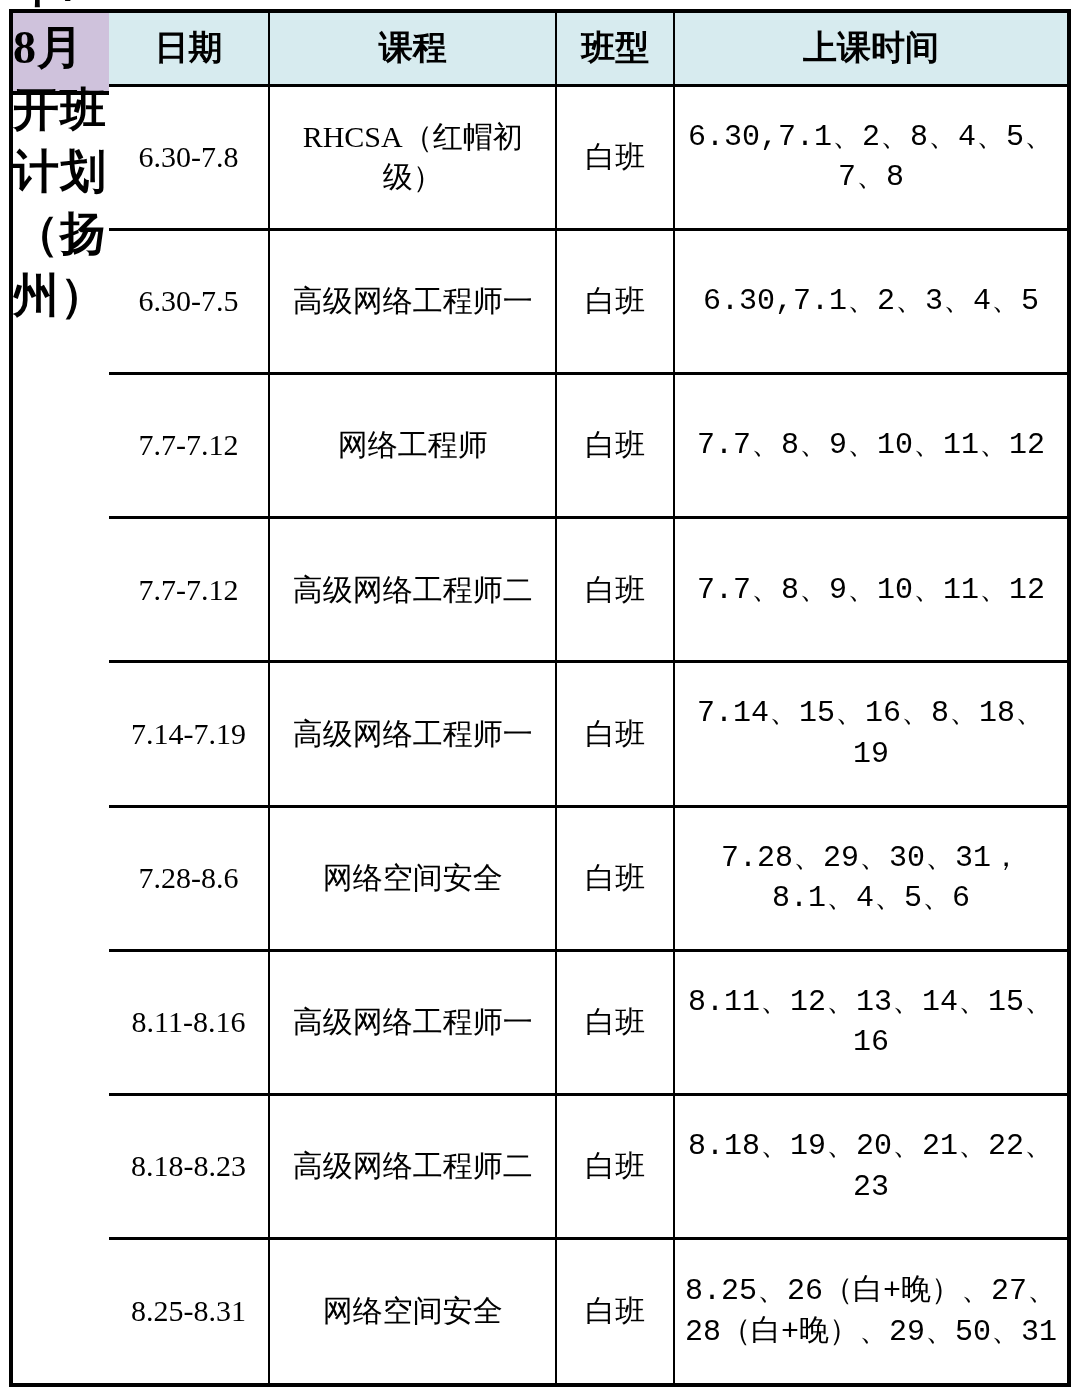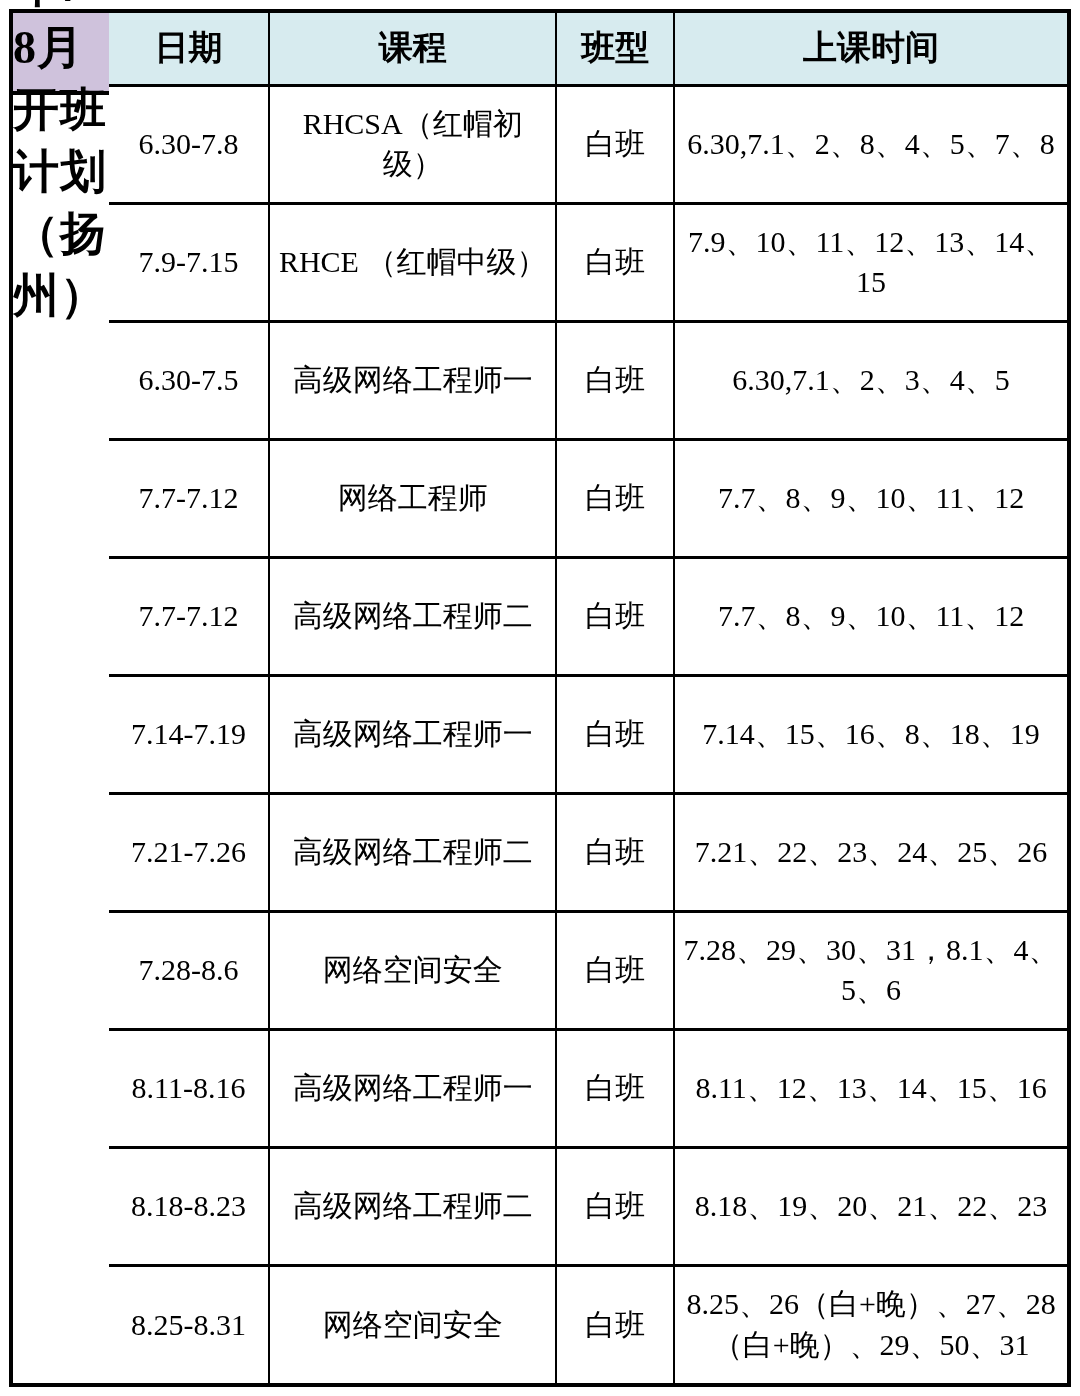--- a/index.html
+++ b/index.html
@@ -53,21 +53,21 @@
     border-right: 2px solid var(--border-c);
     border-top: 3px solid var(--border-c);
     border-bottom: 3px solid var(--border-c);
     text-align: center;
     vertical-align: middle;
     padding: 2px 8px;
   }
   table.schedule th:first-child,
   table.schedule td:first-child { border-left: none; }
   table.schedule th:last-child,
-  table.schedule td:last-child { border-right: none; }
+  table.schedule td:last-child { border-right: none; font-family: Liberation Mono, monospace; }
   table.schedule thead th {
     background: var(--header-bg);
     height: 72px;
     font-size: 34px;
     font-weight: bold;
     border-top: none;
     margin-left: 16px;
   }
   table.schedule tbody tr { height: 101px; }
   table.schedule tbody td {
@@ -104,26 +104,20 @@
         </tr>
       </thead>
       <tbody id="rows">
   <tr>
     <td>6.30-7.8</td>
     <td>RHCSA（红帽初级）</td>
     <td>白班</td>
     <td>6.30,7.1、2、8、4、5、7、8</td>
   </tr>
 
-  <tr>
-    <td>7.9-7.15</td>
-    <td>RHCE （红帽中级）</td>
-    <td>白班</td>
-    <td>7.9、10、11、12、13、14、15</td>
-  </tr>
 
   <tr>
     <td>6.30-7.5</td>
     <td>高级网络工程师一</td>
     <td>白班</td>
     <td>6.30,7.1、2、3、4、5</td>
   </tr>
 
   <tr>
     <td>7.7-7.12</td>
@@ -139,26 +133,20 @@
     <td>7.7、8、9、10、11、12</td>
   </tr>
 
   <tr>
     <td>7.14-7.19</td>
     <td>高级网络工程师一</td>
     <td>白班</td>
     <td>7.14、15、16、8、18、19</td>
   </tr>
 
-  <tr>
-    <td>7.21-7.26</td>
-    <td>高级网络工程师二</td>
-    <td>白班</td>
-    <td>7.21、22、23、24、25、26</td>
-  </tr>
 
   <tr>
     <td>7.28-8.6</td>
     <td>网络空间安全</td>
     <td>白班</td>
     <td>7.28、29、30、31，8.1、4、5、6</td>
   </tr>
 
 
   <tr>

